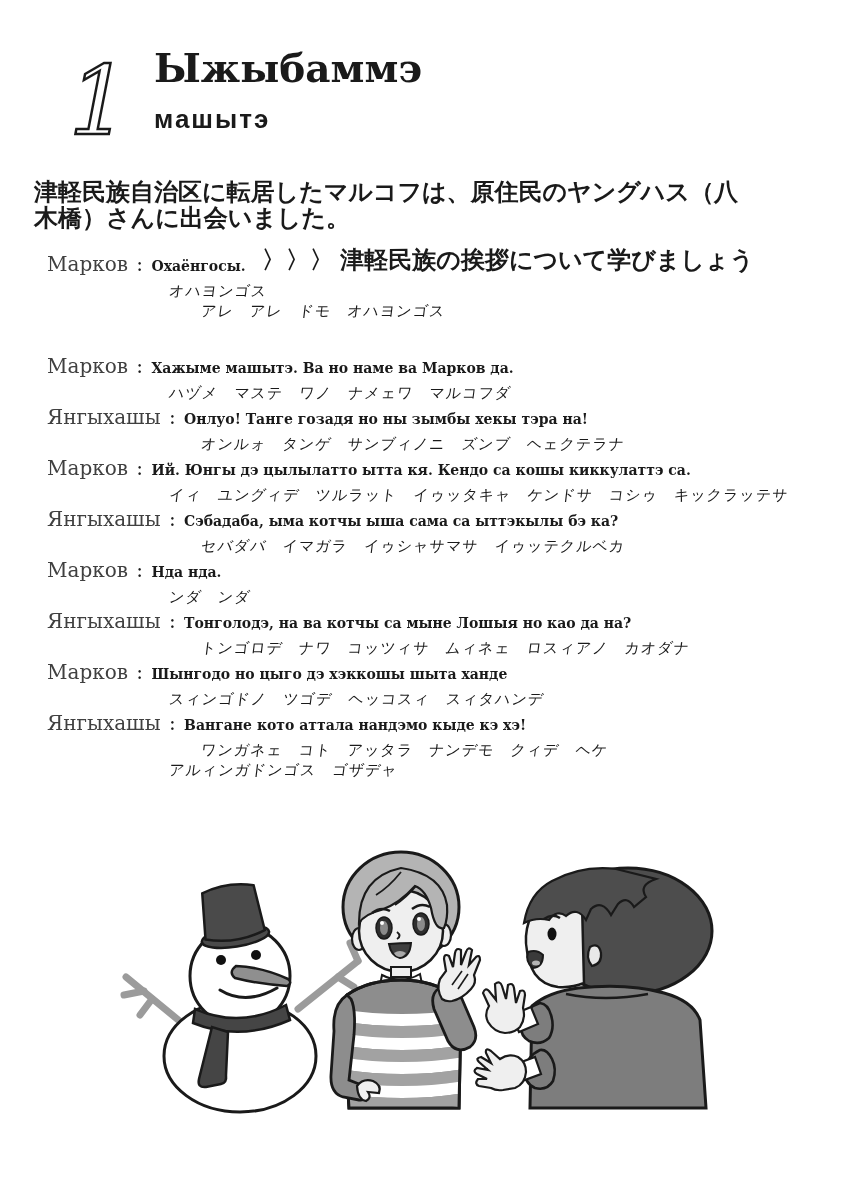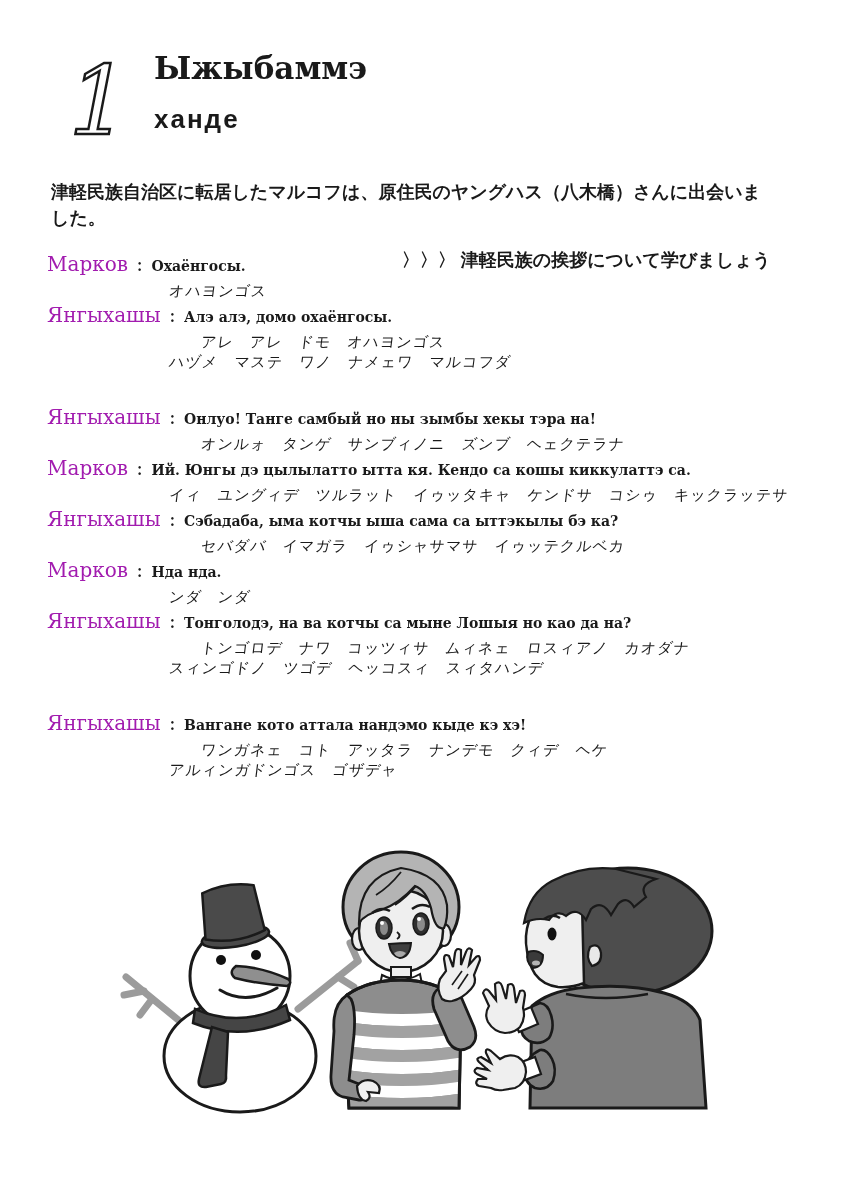--- a/index.html
+++ b/index.html
@@ -3,29 +3,29 @@
 <meta charset="utf-8">
 <style>
   html,body{margin:0;padding:0;}
   body{
     width:849px;height:1200px;position:relative;overflow:hidden;
     background:#ffffff;color:#1a1a1a;
     font-family:"DejaVu Serif", serif;
   }
   .chapter{position:absolute;left:64px;top:52px;}
   .titles{position:absolute;left:154px;top:48px;}
-  .title-cyr{font-family:"DejaVu Serif",serif;font-weight:bold;font-size:31px;line-height:40px;}
+  .title-cyr{font-family:"DejaVu Serif",serif;font-weight:bold;font-size:39px;line-height:40px;}
   .title-jp{font-family:"Liberation Sans",sans-serif;font-weight:bold;font-size:26px;line-height:30px;margin-top:16px;letter-spacing:2px;}
-  .intro{position:absolute;left:51px;top:179px;width:720px;
-    font-family:"Liberation Sans",sans-serif;font-weight:bold;font-size:18px;line-height:26px;}
+  .intro{position:absolute;left:34px;top:179px;width:720px;
+    font-family:"Liberation Sans",sans-serif;font-weight:bold;font-size:24px;line-height:26px;}
   .intro .l2{text-align:right;margin-top:16px;}
   .dialogue{position:absolute;left:47px;top:250px;width:790px;}
   .entry{height:51px;}
   .dline{font-size:20px;line-height:29px;white-space:nowrap;}
-  .speaker{color:#a21caf;font-weight:normal;}
+  .speaker{color:#404040;font-weight:normal;}
   .colon{padding:0 2px;}
   .dtext{font-weight:bold;font-size:14px;}
   .reading{
     font-family:"DejaVu Serif",serif;font-size:15px;line-height:20px;
     letter-spacing:1px;white-space:nowrap;
     transform:skewX(-7deg);transform-origin:0 100%;
   }
   .entry.m .reading{margin-left:121px;}
   .entry.y .reading{margin-left:153px;}
   .illustration{position:absolute;left:100px;top:843px;width:640px;height:275px;}
@@ -34,61 +34,62 @@
 <body>
 
 <div class="chapter">
   <svg width="70" height="95" viewBox="0 0 70 95">
     <text x="35" y="82" text-anchor="middle" font-family="DejaVu Serif, serif" font-style="italic" font-size="95" fill="#ffffff" stroke="#1a1a1a" stroke-width="2.5">1</text>
   </svg>
 </div>
 
 <div class="titles">
   <div class="title-cyr">Ыжыбаммэ</div>
-  <div class="title-jp">ханде</div>
+  <div class="title-jp">машытэ</div>
 </div>
 
 <div class="intro">
   <div class="l1">津軽民族自治区に転居したマルコフは、原住民のヤングハス（八木橋）さんに出会いました。</div>
   <div class="l2">〉〉〉 津軽民族の挨拶について学びましょう</div>
 </div>
 
 <div class="dialogue">
   <div class="entry m">
     <div class="dline"><span class="speaker">Марков</span><span class="colon"> : </span><span class="dtext">Охаёнгосы.</span></div>
     <div class="reading">オハヨンゴス</div>
   </div>
   <div class="entry y">
-    <div class="dline"><span class="speaker">Янгыхашы</span><span class="colon"> : </span><span class="dtext">Алэ алэ, домо охаёнгосы.</span></div>
     <div class="reading">アレ　アレ　ドモ　オハヨンゴス</div>
   </div>
   <div class="entry m">
+    <div class="dline"><span class="speaker">Марков</span><span class="colon"> : </span><span class="dtext">Хажыме машытэ. Ва но наме ва Марков да.</span></div>
     <div class="reading">ハヅメ　マステ　ワノ　ナメェワ　マルコフダ</div>
   </div>
   <div class="entry y">
-    <div class="dline"><span class="speaker">Янгыхашы</span><span class="colon"> : </span><span class="dtext">Онлуо! Танге самбый но ны зымбы хекы тэра на!</span></div>
+    <div class="dline"><span class="speaker">Янгыхашы</span><span class="colon"> : </span><span class="dtext">Онлуо! Танге гозадя но ны зымбы хекы тэра на!</span></div>
     <div class="reading">オンルォ　タンゲ　サンブィノニ　ズンブ　ヘェクテラナ</div>
   </div>
   <div class="entry m">
     <div class="dline"><span class="speaker">Марков</span><span class="colon"> : </span><span class="dtext">Ий. Юнгы дэ цылылатто ытта кя. Кендо са кошы киккулаттэ са.</span></div>
     <div class="reading">イィ　ユングィデ　ツルラット　イゥッタキャ　ケンドサ　コシゥ　キックラッテサ</div>
   </div>
   <div class="entry y">
     <div class="dline"><span class="speaker">Янгыхашы</span><span class="colon"> : </span><span class="dtext">Сэбадаба, ыма котчы ыша сама са ыттэкылы бэ ка?</span></div>
     <div class="reading">セバダバ　イマガラ　イゥシャサマサ　イゥッテクルベカ</div>
   </div>
   <div class="entry m">
     <div class="dline"><span class="speaker">Марков</span><span class="colon"> : </span><span class="dtext">Нда нда.</span></div>
     <div class="reading">ンダ　ンダ</div>
   </div>
   <div class="entry y">
     <div class="dline"><span class="speaker">Янгыхашы</span><span class="colon"> : </span><span class="dtext">Тонголодэ, на ва котчы са мыне Лошыя но као да на?</span></div>
     <div class="reading">トンゴロデ　ナワ　コッツィサ　ムィネェ　ロスィアノ　カオダナ</div>
   </div>
   <div class="entry m">
+    <div class="dline"><span class="speaker">Марков</span><span class="colon"> : </span><span class="dtext">Шынгодо но цыго дэ хэккошы шыта ханде</span></div>
     <div class="reading">スィンゴドノ　ツゴデ　ヘッコスィ　スィタハンデ</div>
   </div>
   <div class="entry y">
     <div class="dline"><span class="speaker">Янгыхашы</span><span class="colon"> : </span><span class="dtext">Вангане кото аттала нандэмо кыде кэ хэ!</span></div>
     <div class="reading">ワンガネェ　コト　アッタラ　ナンデモ　クィデ　ヘケ</div>
   </div>
   <div class="entry m">
     <div class="reading">アルィンガドンゴス　ゴザデャ</div>
   </div>
 </div>

